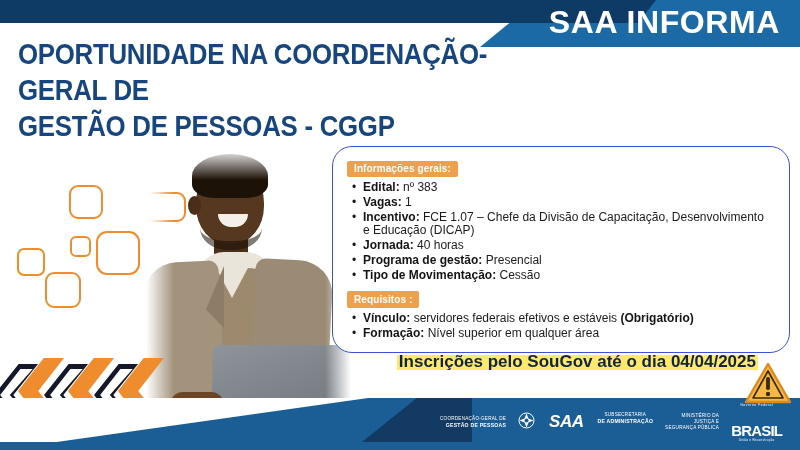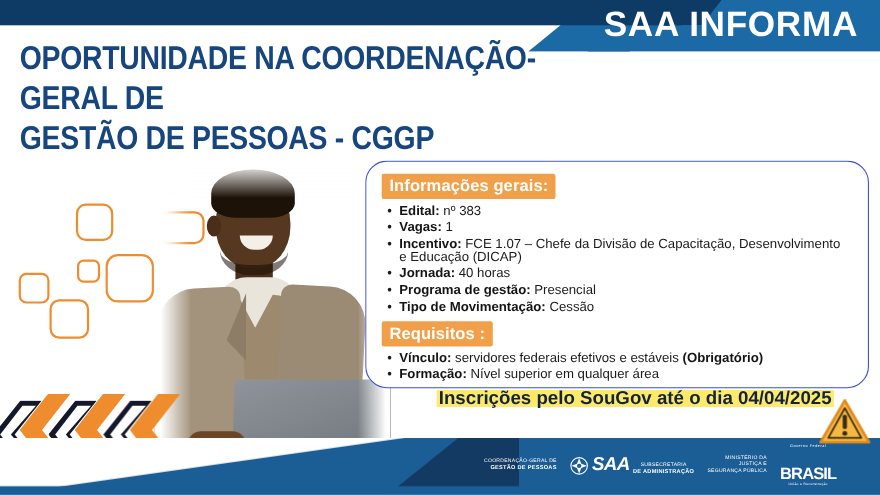--- a/index.html
+++ b/index.html
@@ -177,21 +177,21 @@
   }
 
   
   .card {
     position:absolute; left:332px; top:146px; width:458px; height:207px;
     background:#ffffff; border:1.6px solid #3b51d6; border-radius:20px;
     z-index:10;
   }
   .sect-head {
     display:inline-block; background:#f0a04b; color:#ffffff;
-    font-weight:700; font-size:15px; padding:2.5px 7px 3px 7px;
+    font-weight:700; font-size:10px; padding:2.5px 7px 3px 7px;
     border-radius:2px; letter-spacing:0.1px;
   }
   .bullets { list-style:none; margin:4px 0 0 0; padding:0; }
   .bullets li {
     position:relative; padding-left:16px; margin-bottom:2.5px;
     font-size:12px; line-height:12.6px; color:#1a1a1a;
   }
   .bullets li::before {
     content:"•"; position:absolute; left:5px; top:-1px;
     font-size:12px; color:#1a1a1a; line-height:14px;
@@ -231,21 +231,21 @@
   }
   .footer-content {
     position:absolute; left:440px; bottom:10px; right:6px; height:36px;
     z-index:16; display:flex; align-items:center; gap:12px;
   }
   .f-text {
     color:#ffffff; font-size:4.6px; line-height:6.2px;
     letter-spacing:0.25px; text-align:right; text-transform:uppercase;
   }
   .f-text .strong { font-weight:700; font-size:5.1px; }
-  .saa-logo { display:flex; align-items:flex-end; gap:3px; }
+  .saa-logo { display:flex; align-items:flex-start; gap:14px; }
   .saa-mark { width:17px; height:17px; }
   .saa-word {
     color:#ffffff; font-size:17px; font-weight:700;
     font-style:italic; letter-spacing:-0.5px;
   }
   .brasil-block { text-align:center; color:#ffffff; }
   .brasil-top { font-size:3.4px; letter-spacing:0.5px; }
   .brasil-word {
     font-size:15px; font-weight:700; letter-spacing:-0.8px; line-height:15px;margin-top:16px;
   }

